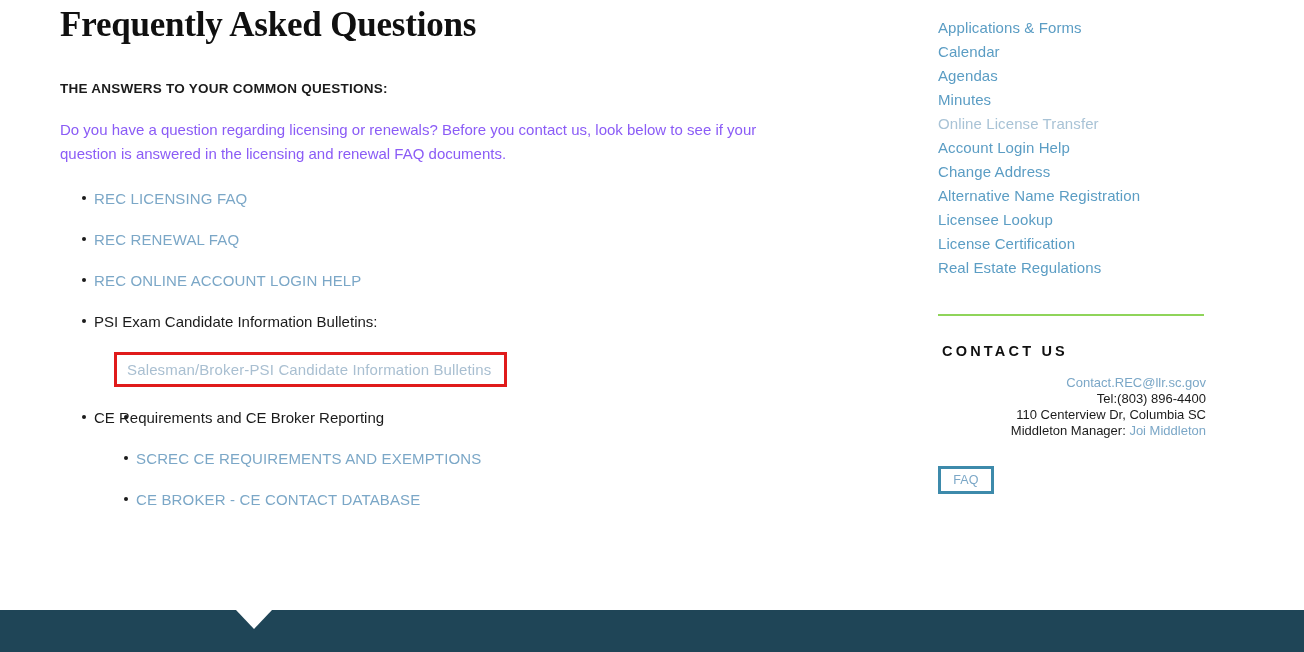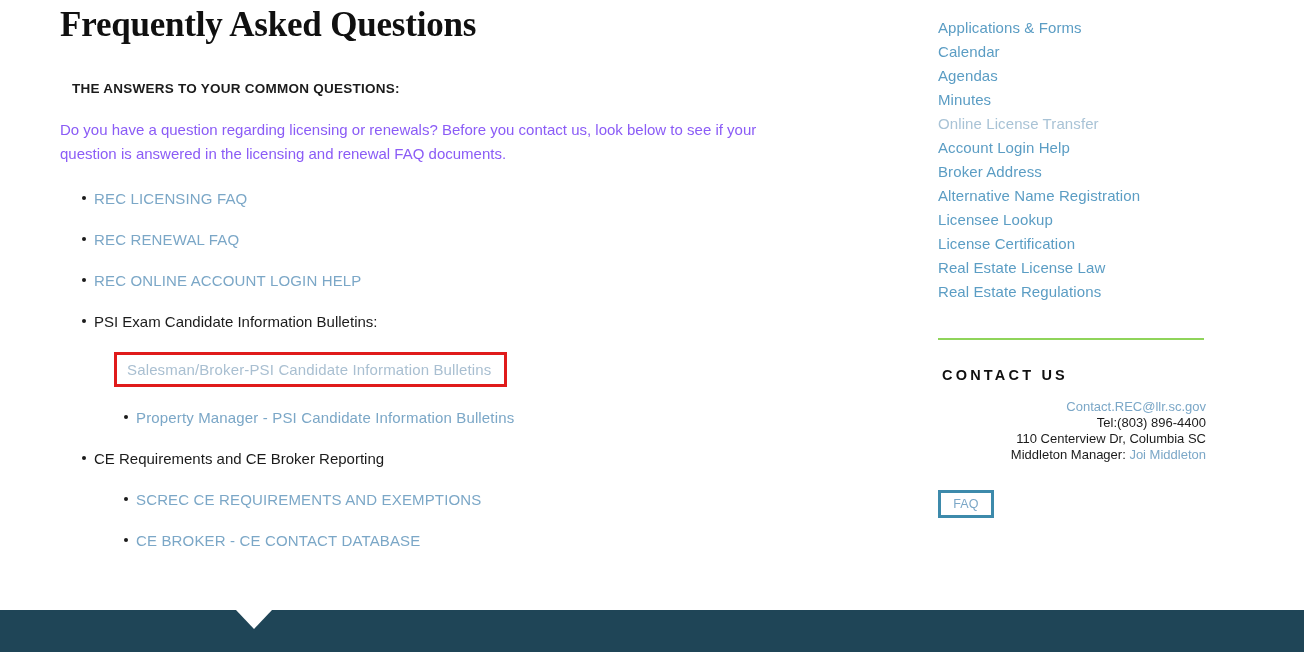--- a/index.html
+++ b/index.html
@@ -35,21 +35,21 @@
     color: #101010;
     margin: 0;
     padding-top: 4px;
   }
 
   .subheading {
     font-size: 13.5px;
     font-weight: 700;
     letter-spacing: 0.25px;
     color: #1b1b1b;
-    margin: 35px 0 0 12px;
+    margin: 35px 0 0 0;
     text-transform: uppercase;
   }
 
   .intro-para {
     font-size: 15px;
     line-height: 24px;
     color: #8b5cf6;
     margin: 22px 0 0 0;
     width: 710px;
   }
@@ -248,21 +248,20 @@
 
       <ul class="faq-sublist">
         <li class="highlighted">
           <span class="highlight-box">
             <span class="bullet"></span>
             <a class="link muted" href="#">Salesman/Broker-PSI Candidate Information Bulletins</a>
           </span>
         </li>
         <li>
           <span class="bullet"></span>
-          <a class="link" href="#">Property Manager - PSI Candidate Information Bulletins</a>
         </li>
       </ul>
     </li>
 
     <li>
       <span class="bullet"></span>
       <span class="plain-text">CE Requirements and CE Broker Reporting</span>
 
       <ul class="faq-sublist">
         <li>
@@ -294,33 +293,30 @@
     <li>
         <a class="side-link" href="#">Minutes</a>
       </li>
     <li>
         <a class="side-link muted" href="#">Online License Transfer</a>
       </li>
     <li>
         <a class="side-link" href="#">Account Login Help</a>
       </li>
     <li>
-        <a class="side-link" href="#">Broker Address</a>
+        <a class="side-link" href="#">Change Address</a>
       </li>
     <li>
         <a class="side-link" href="#">Alternative Name Registration</a>
       </li>
     <li>
         <a class="side-link" href="#">Licensee Lookup</a>
       </li>
     <li>
         <a class="side-link" href="#">License Certification</a>
-      </li>
-    <li>
-        <a class="side-link" href="#">Real Estate License Law</a>
       </li>
     <li>
         <a class="side-link" href="#">Real Estate Regulations</a>
       </li>
   </ul>
 
   <div class="green-rule"></div>
 
   <h2 class="contact-heading">CONTACT US</h2>
 

